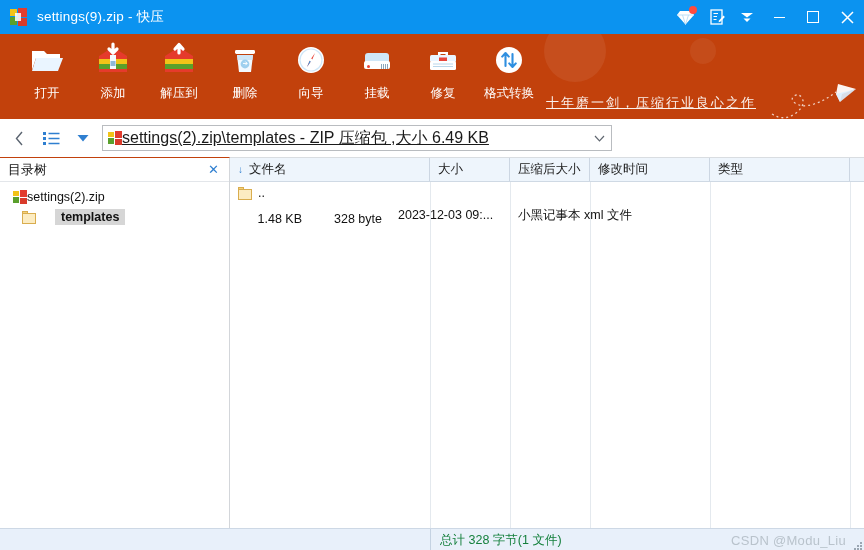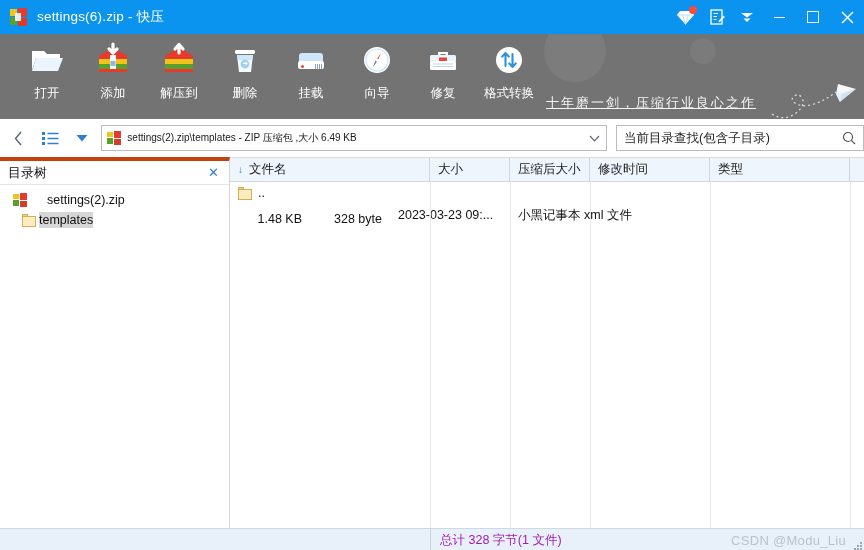--- a/index.html
+++ b/index.html
@@ -57,21 +57,21 @@
     width: 11px; height: 1px; background: #fff; display:block;
   }
   .max-glyph {
     width: 10px; height: 10px; border: 1.4px solid #fff; display:block;
   }
 
   
   .toolbar {
     position: absolute; left: 0; top: 34px;
     width: 864px; height: 85px;
-    background: #737373;
+    background: #c2410c;
     overflow: hidden;
   }
   .tbar-deco1 {
     position:absolute; left: 544px; top: -14px; width: 62px; height: 62px;
     border-radius: 50%; background: rgba(255,255,255,.07);
   }
   .tbar-deco2 {
     position:absolute; left: 690px; top: 4px; width: 26px; height: 26px;
     border-radius: 50%; background: rgba(255,255,255,.06);
   }
@@ -120,22 +120,23 @@
   }
   .zip-mini {
     width: 14px; height: 14px; position: relative; margin-left: 5px; flex:0 0 auto;
   }
   .zm { position:absolute; display:block; }
   .zm1 { left:0; top:1px; width:6px; height:5px; background:#f2c318; }
   .zm2 { left:0; top:7px; width:6px; height:6px; background:#5aa02c; }
   .zm3 { left:7px; top:0; width:7px; height:7px; background:#e23c2e; }
   .zm4 { left:7px; top:8px; width:7px; height:6px; background:#d93b2b; }
   .addr-text {
-    font-size: 10px; color: #1a1a1a; margin-left: 6px; white-space: nowrap;
+    font-size: 16px; color: #1a1a1a; white-space: nowrap;
     overflow: hidden;
+    text-decoration: underline;
   }
   .addr-caret {
     margin-left: auto; margin-right: 6px; color: #606770; font-size: 10px;
   }
   .search-field {
     position: relative; margin-left: 9px;
     width: 248px; height: 24px;
     border: 1px solid #b9bcc0; background: #fff;
     display: flex; align-items: center;
   }
@@ -143,37 +144,37 @@
     font-size: 12.5px; color: #222; margin-left: 7px; white-space: nowrap;
   }
   .search-ico { margin-left: auto; margin-right: 7px; color: #555; }
 
   
   .tree-panel {
     position: absolute; left: 0; top: 157px;
     width: 229px; height: 371px;
     background: #ffffff;
     border-right: 1px solid #d3d6da;
-    border-top: 4px solid #c2410c;
+    border-top: 1px solid #c2410c;
   }
   .tree-head {
     height: 23px; display: flex; align-items: center;
     border-bottom: 1px solid #e3e6ea;
   }
   .tree-title { font-size: 13px; color: #111; margin-left: 8px; }
   .tree-close { margin-left: auto; margin-right: 10px; color: #2f7fd0; font-size: 13px; }
   .tree-body { padding-top: 5px; }
   .tnode {
     display: flex; align-items: center; height: 20px; padding-left: 8px;
     font-size: 12.5px; color: #111;
   }
   .tnode.lvl2 { padding-left: 22px; }
-  .tnode .lbl { margin-left: 20px; }
+  .tnode .lbl { margin-left: 0; }
   .tnode.sel .lbl {
-    background: #d6d6d6; padding: 1px 0; margin-left: 2px;
+    background: #d6d6d6; padding: 1px 6px; margin-left: 18px; font-weight: bold;
   }
   .tnode.sel { }
   .folder-ico {
     width: 15px; height: 13px; position: relative; flex: 0 0 auto;
   }
   .folder-ico .tab {
     position: absolute; left: 0; top: 0; width: 6px; height: 3px;
     background: #f4d07a; border: 1px solid #d9ad4e; border-bottom: none;
     box-sizing: border-box;
   }
@@ -245,21 +246,21 @@
     position: absolute; left: 0; top: 528px;
     width: 864px; height: 22px;
     background: #e8f0fa;
     border-top: 1px solid #cdd8e5;
     display: flex; align-items: center;
   }
   .status-sep {
     position: absolute; left: 430px; top: 0; bottom: 0; width: 1px; background: #c4d2e2;
   }
   .status-text {
-    position: absolute; left: 440px; font-size: 12.5px; color: #a21caf; white-space: nowrap;
+    position: absolute; left: 440px; font-size: 12.5px; color: #15803d; white-space: nowrap;
   }
   .watermark {
     position: absolute; right: 18px; font-size: 13px; color: #b9c3cc;
     letter-spacing: .3px; white-space: nowrap;
   }
   .grip {
     position: absolute; right: 2px; bottom: 1px; width: 12px; height: 12px;
   }
   .grip i {
     position: absolute; width: 2px; height: 2px; background: #9aa6b2; display:block;
@@ -273,21 +274,21 @@
 <div id="app">
 
   <div class="titlebar">
     <div class="app-icon">
       <i class="ai1"></i>
         <i class="ai2"></i>
         <i class="ai3"></i>
         <i class="ai4"></i>
         <i class="ai5"></i>
     </div>
-    <div class="title-text">settings(6).zip - 快压</div>
+    <div class="title-text">settings(9).zip - 快压</div>
 
     <div class="title-right">
       <div class="vip-wrap tb-btn">
         <svg width="19" height="17" viewBox="0 0 19 17">
           <path d="M4 2 H15 L18 6 L9.5 15.5 L1 6 Z" fill="#ffffff"></path>
           <path d="M1 6 H18" stroke="#bfe0f7" stroke-width="1" fill="none"></path>
           <path d="M6.5 6 L9.5 15.5 L12.5 6" stroke="#bfe0f7" stroke-width="1" fill="none"></path>
         </svg>
         <span class="vip-badge"></span>
       </div>
@@ -366,50 +367,50 @@
         <div class="tool-ico">
           <svg width="40" height="40" viewBox="0 0 40 40">
             <rect x="10" y="10" width="20" height="4" rx="1.4" fill="#ffffff"></rect>
             <path d="M12 15 H28 L26 32 H14 Z" fill="#f2f9ff"></path>
             <path d="M12 15 H28 L27.4 20 H12.6 Z" fill="#cfe7f8"></path>
             <circle cx="20" cy="24" r="4.4" fill="#9fd0ef"></circle>
             <path d="M18 23.4 h4 M20.4 21.6 l1.8 1.8 -1.8 1.8" stroke="#ffffff" stroke-width="1" fill="none"></path>
           </svg>
         </div>
         <div class="tool-lbl">删除</div>
+      </div>
+
+      <div class="tool">
+        <div class="tool-ico">
+          <svg width="40" height="40" viewBox="0 0 40 40">
+            <circle cx="20" cy="20" r="13" fill="#ffffff"></circle>
+            <circle cx="20" cy="20" r="11" fill="none" stroke="#cfe7f8" stroke-width="1.2"></circle>
+            <path d="M24 13 L18.5 21 L16 27 L21.5 19 Z" fill="#e8453a"></path>
+            <path d="M18.5 21 L16 27 L21.5 19 Z" fill="#3a93e0"></path>
+            <circle cx="20" cy="20" r="1.6" fill="#ffffff"></circle>
+          </svg>
+        </div>
+        <div class="tool-lbl">向导</div>
       </div>
 
       <div class="tool">
         <div class="tool-ico">
           <svg width="40" height="40" viewBox="0 0 40 40">
             <path d="M8 16 Q8 13 11 13 H29 Q32 13 32 16 V22 H8 Z" fill="#cfe7f8"></path>
             <rect x="7" y="21" width="26" height="8" rx="2" fill="#ffffff"></rect>
             <circle cx="11.5" cy="26.5" r="1.5" fill="#e8453a"></circle>
             <g fill="#8aa6bb">
               <rect x="24" y="24" width="1" height="5"></rect>
                 <rect x="26" y="24" width="1" height="5"></rect>
               <rect x="28" y="24" width="1" height="5"></rect>
                 <rect x="30" y="24" width="1" height="5"></rect>
             </g>
           </svg>
         </div>
         <div class="tool-lbl">挂载</div>
-      </div>
-
-      <div class="tool">
-        <div class="tool-ico">
-          <svg width="40" height="40" viewBox="0 0 40 40">
-            <circle cx="20" cy="20" r="13" fill="#ffffff"></circle>
-            <circle cx="20" cy="20" r="11" fill="none" stroke="#cfe7f8" stroke-width="1.2"></circle>
-            <path d="M24 13 L18.5 21 L16 27 L21.5 19 Z" fill="#e8453a"></path>
-            <path d="M18.5 21 L16 27 L21.5 19 Z" fill="#3a93e0"></path>
-            <circle cx="20" cy="20" r="1.6" fill="#ffffff"></circle>
-          </svg>
-        </div>
-        <div class="tool-lbl">向导</div>
       </div>
 
       <div class="tool">
         <div class="tool-ico">
           <svg width="40" height="40" viewBox="0 0 40 40">
             <path d="M15 12 H25 V16 H22.5 V14 H17.5 V16 H15 Z" fill="#ffffff"></path>
             <rect x="7" y="15" width="26" height="7" rx="1.5" fill="#eaf5ff"></rect>
             <rect x="7" y="21" width="26" height="9" rx="1.5" fill="#ffffff"></rect>
             <rect x="16" y="17.5" width="8" height="3.5" fill="#e8453a"></rect>
             <g stroke="#b9d6ea" stroke-width="1">
@@ -476,29 +477,20 @@
           <i class="zm zm4"></i>
       </span>
       <span class="addr-text">settings(2).zip\templates - ZIP 压缩包 ,大小 6.49 KB</span>
       <span class="addr-caret">
         <svg width="11" height="7" viewBox="0 0 11 7">
           <path d="M1 1 L5.5 5.8 L10 1" stroke="#606770" stroke-width="1.2" fill="none"></path>
         </svg>
       </span>
     </div>
 
-    <div class="search-field">
-      <span class="search-ph">当前目录查找(包含子目录)</span>
-      <span class="search-ico">
-        <svg width="14" height="14" viewBox="0 0 14 14">
-          <circle cx="6" cy="6" r="4.5" stroke="#555" stroke-width="1.2" fill="none"></circle>
-          <path d="M9.4 9.4 L13 13" stroke="#555" stroke-width="1.2"></path>
-        </svg>
-      </span>
-    </div>
   </div>
 
   <div class="tree-panel">
     <div class="tree-head">
       <span class="tree-title">目录树</span>
       <span class="tree-close">✕</span>
     </div>
     <div class="tree-body">
 
       <div class="tnode">
@@ -562,21 +554,21 @@
         </div>
         <div class="lcell num c-size"></div>
         <div class="lcell num c-csize"></div>
         <div class="lcell c-time"></div>
         <div class="lcell c-type"></div>
       </div>
 
       <div class="lrow">
         <div class="lcell num c-size">1.48 KB</div>
         <div class="lcell num c-csize">328 byte</div>
-        <div class="lcell c-time">2023-03-23   09:...</div>
+        <div class="lcell c-time">2023-12-03   09:...</div>
         <div class="lcell c-type">小黑记事本 xml 文件</div>
       </div>
     </div>
   </div>
 
   <div class="statusbar">
     <span class="status-sep"></span>
     <span class="status-text">总计  328 字节(1 文件)</span>
     <span class="watermark">CSDN @Modu_Liu</span>
     <span class="grip">

